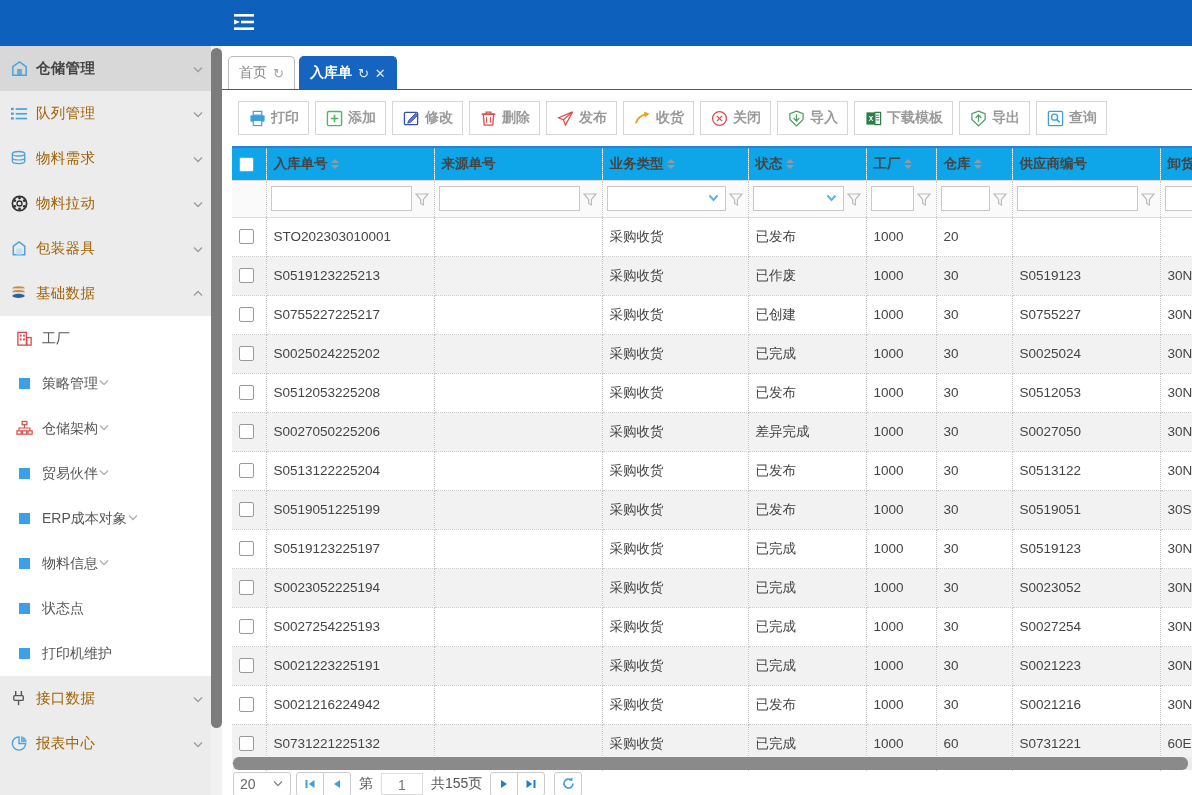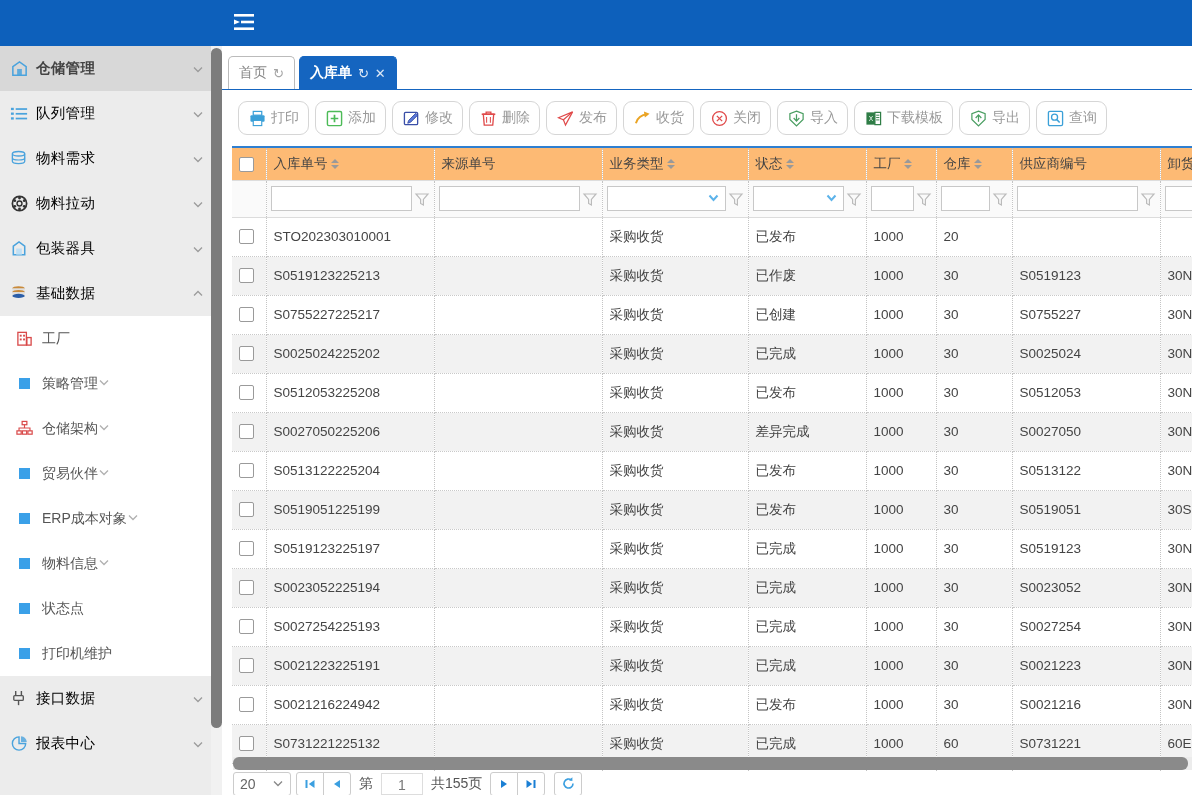--- a/index.html
+++ b/index.html
@@ -40,21 +40,21 @@
     background: #ececec;
     cursor: pointer;
   }
   .nav-item.active-top { background: #d8d8d8; }
   .nav-item .ico {
     width: 22px; height: 22px; flex: 0 0 22px;
     display: flex; align-items: center; justify-content: center;
     margin-right: 6px;
   }
   .nav-item .lbl {
-    font-size: 14.5px; color: #000000; white-space: nowrap;
+    font-size: 14.5px; color: #a16207; white-space: nowrap;
     letter-spacing: .3px;
   }
   .nav-item.active-top .lbl { color: #444; font-weight: bold; }
   .nav-item .chev {
     position: absolute; right: 18px; top: 50%; transform: translateY(-50%);
     width: 12px; height: 12px;
   }
   .subnav { background: #fff; }
   .sub-item {
     position: relative;
@@ -105,41 +105,42 @@
   .tab.active .mini { opacity: .85; font-weight: normal; }
 
   
   .toolbar {
     position: absolute; top: 44px; left: 0; width: 970px; height: 56px;
     background: #fff; display: flex; align-items: center;
     padding-left: 16px; gap: 6px;
   }
   .tbtn {
     height: 34px; display: inline-flex; align-items: center; gap: 5px;
-    padding: 0 9px; border: 1px solid #d6d6d6; border-radius: 9px;
+    padding: 0 9px; border: 1px solid #d6d6d6; border-radius: 0;
     background: #fff; color: #9a9a9a; font-size: 14px; cursor: pointer;
     white-space: nowrap;
+    font-weight: bold;
   }
   .tbtn .ti { width: 18px; height: 18px; display: flex; align-items: center; justify-content: center; }
 
   
   .grid-wrap {
     position: absolute; top: 100px; left: 10px;
     width: 960px; height: 655px; overflow: hidden;
   }
   table.grid { border-collapse: collapse; table-layout: fixed; width: 1080px; }
   table.grid th, table.grid td {
     border-right: 1px dotted #c4c4c4;
     border-bottom: 1px dotted #c9c9c9;
     padding: 0 7px;
     font-size: 13.5px; color: #444;
     text-align: left; overflow: hidden; white-space: nowrap;
   }
   table.grid thead th {
-    height: 33px; background: #fdba74; font-weight: normal;
+    height: 33px; background: #0ea5e9; font-weight: bold;
     border-top: 2px solid #2f7fd1; border-bottom: 1px solid #ddd;
     color: #444;
   }
   .hd { display: inline-flex; align-items: center; gap: 3px; }
   .sortarrows { display: inline-block; width: 9px; height: 14px; position: relative; }
   .sortarrows i { position: absolute; left: 0; width: 0; height: 0; border-left: 4.5px solid transparent; border-right: 4.5px solid transparent; }
   .sortarrows i.up { top: 2px; border-bottom: 4.5px solid #999; }
   .sortarrows i.dn { bottom: 2px; border-top: 4.5px solid #999; }
 
   tr.filterrow td {

